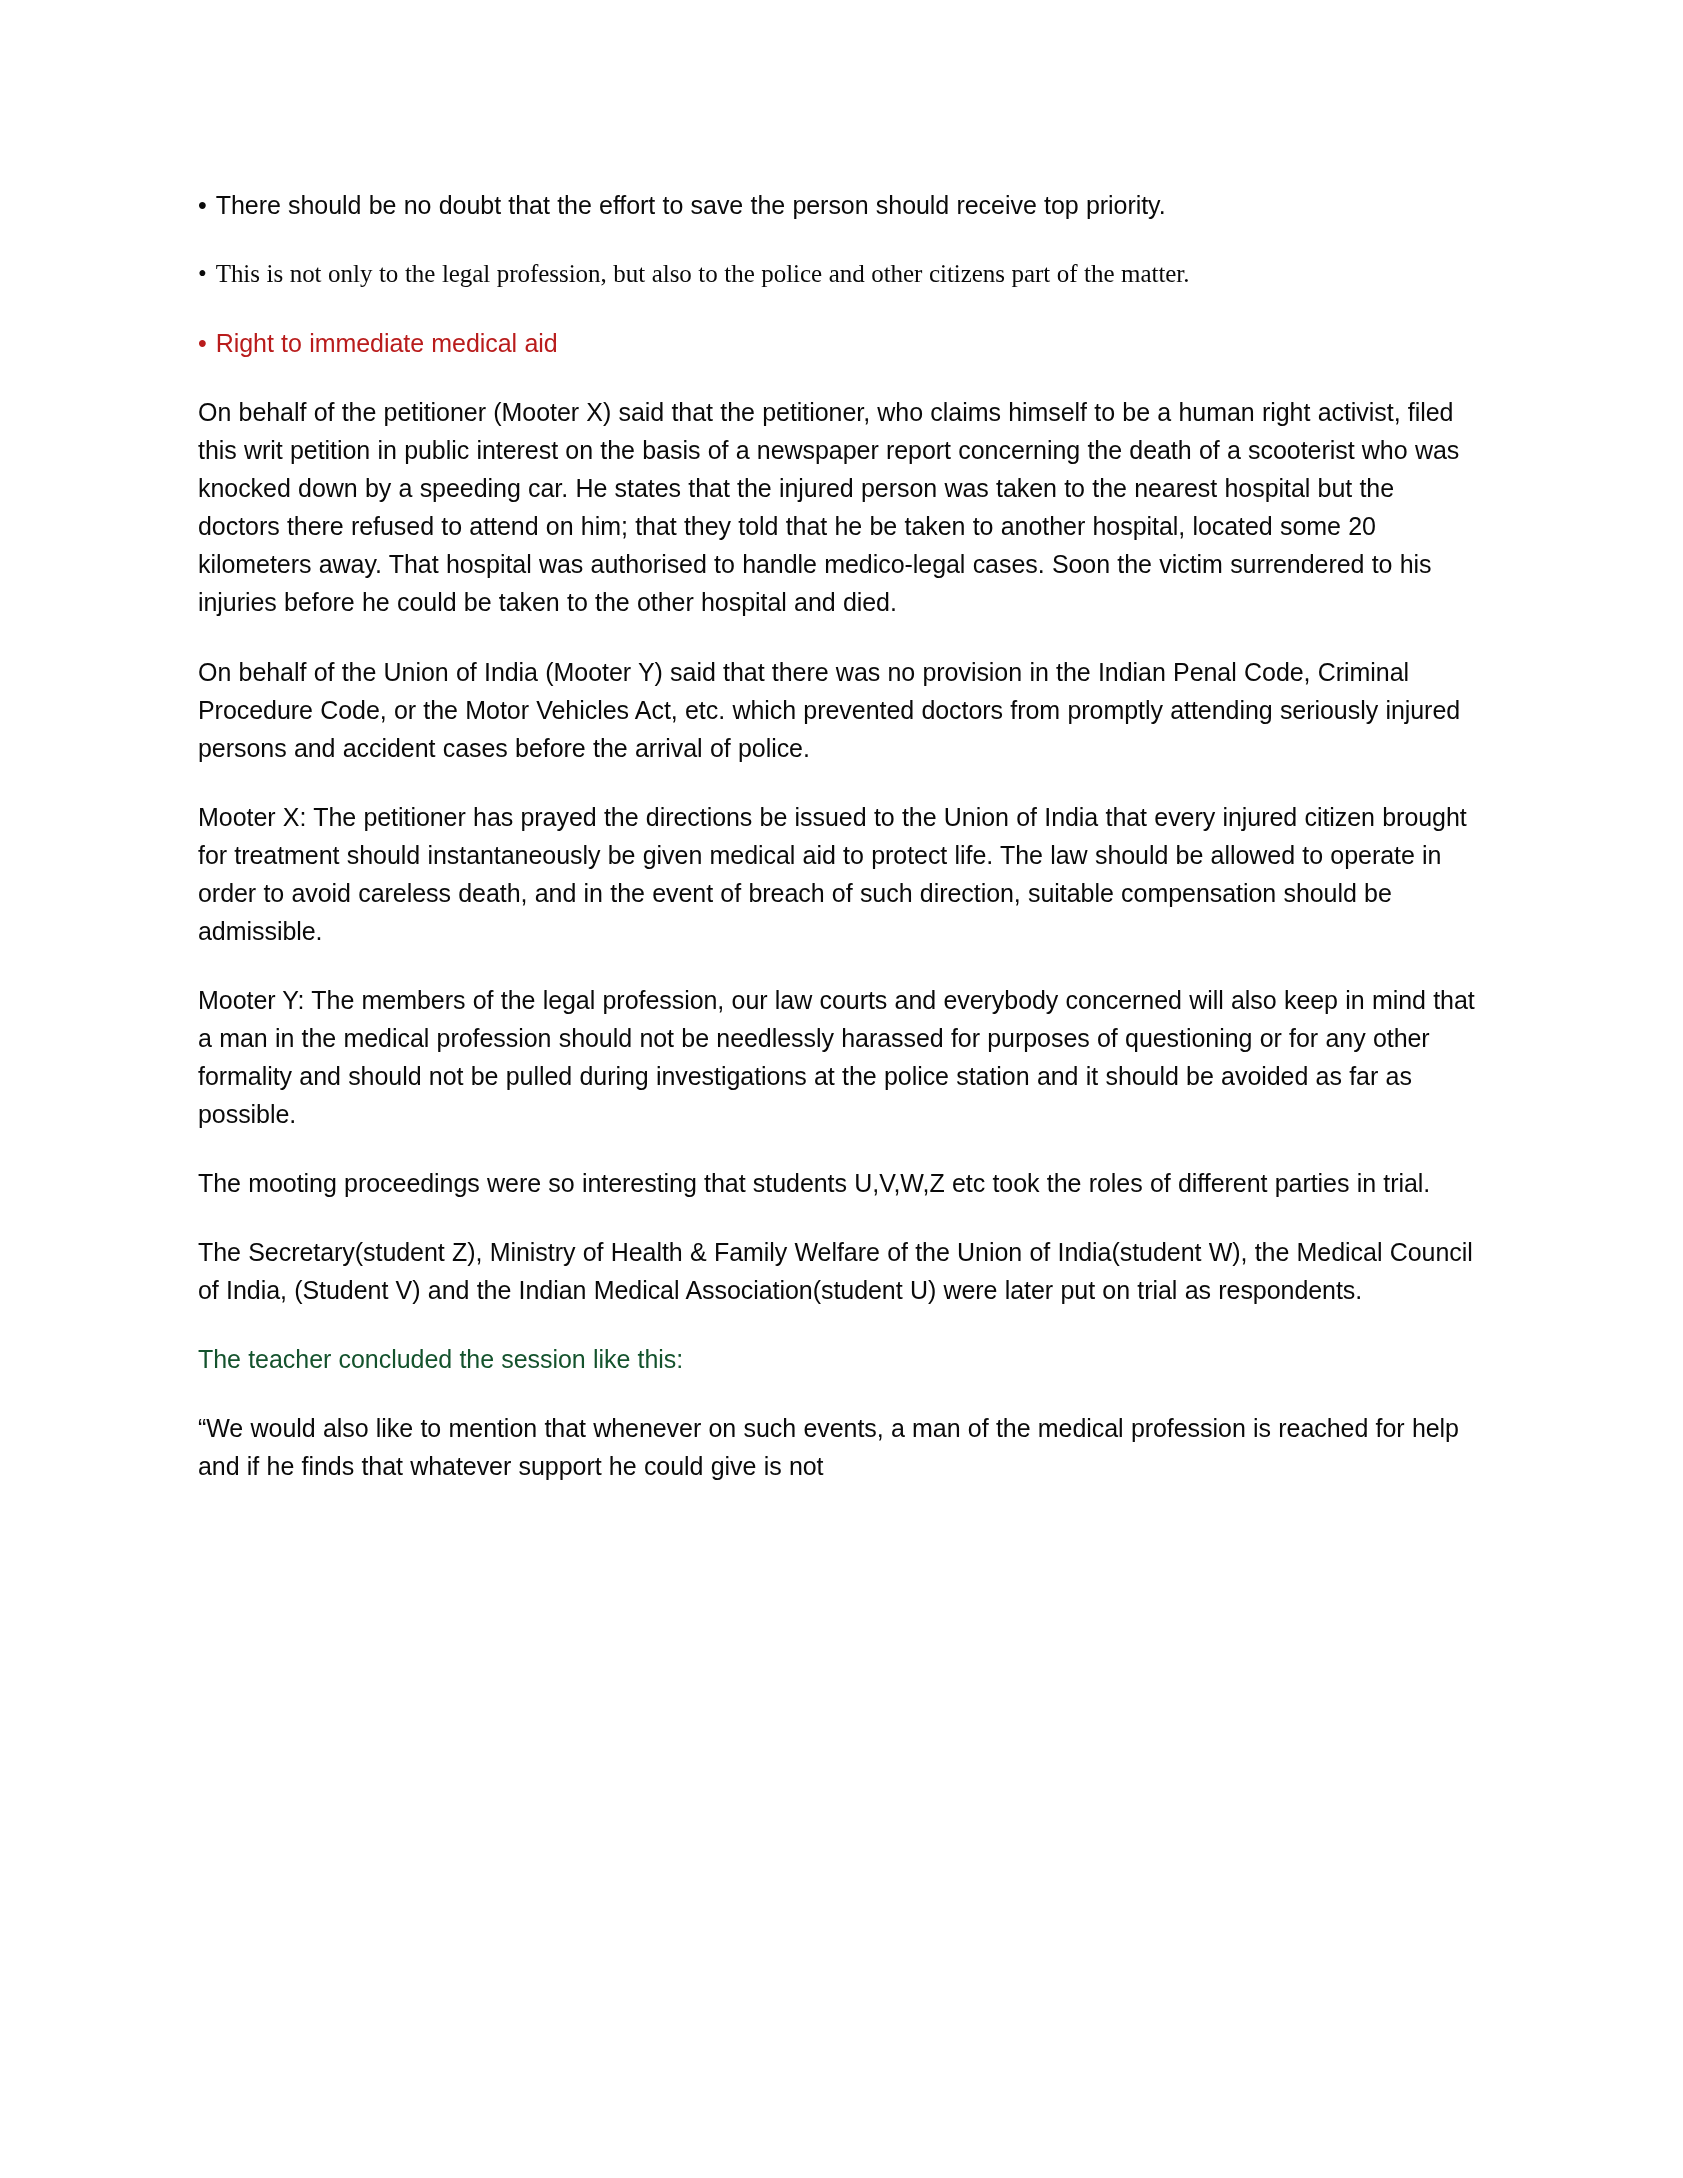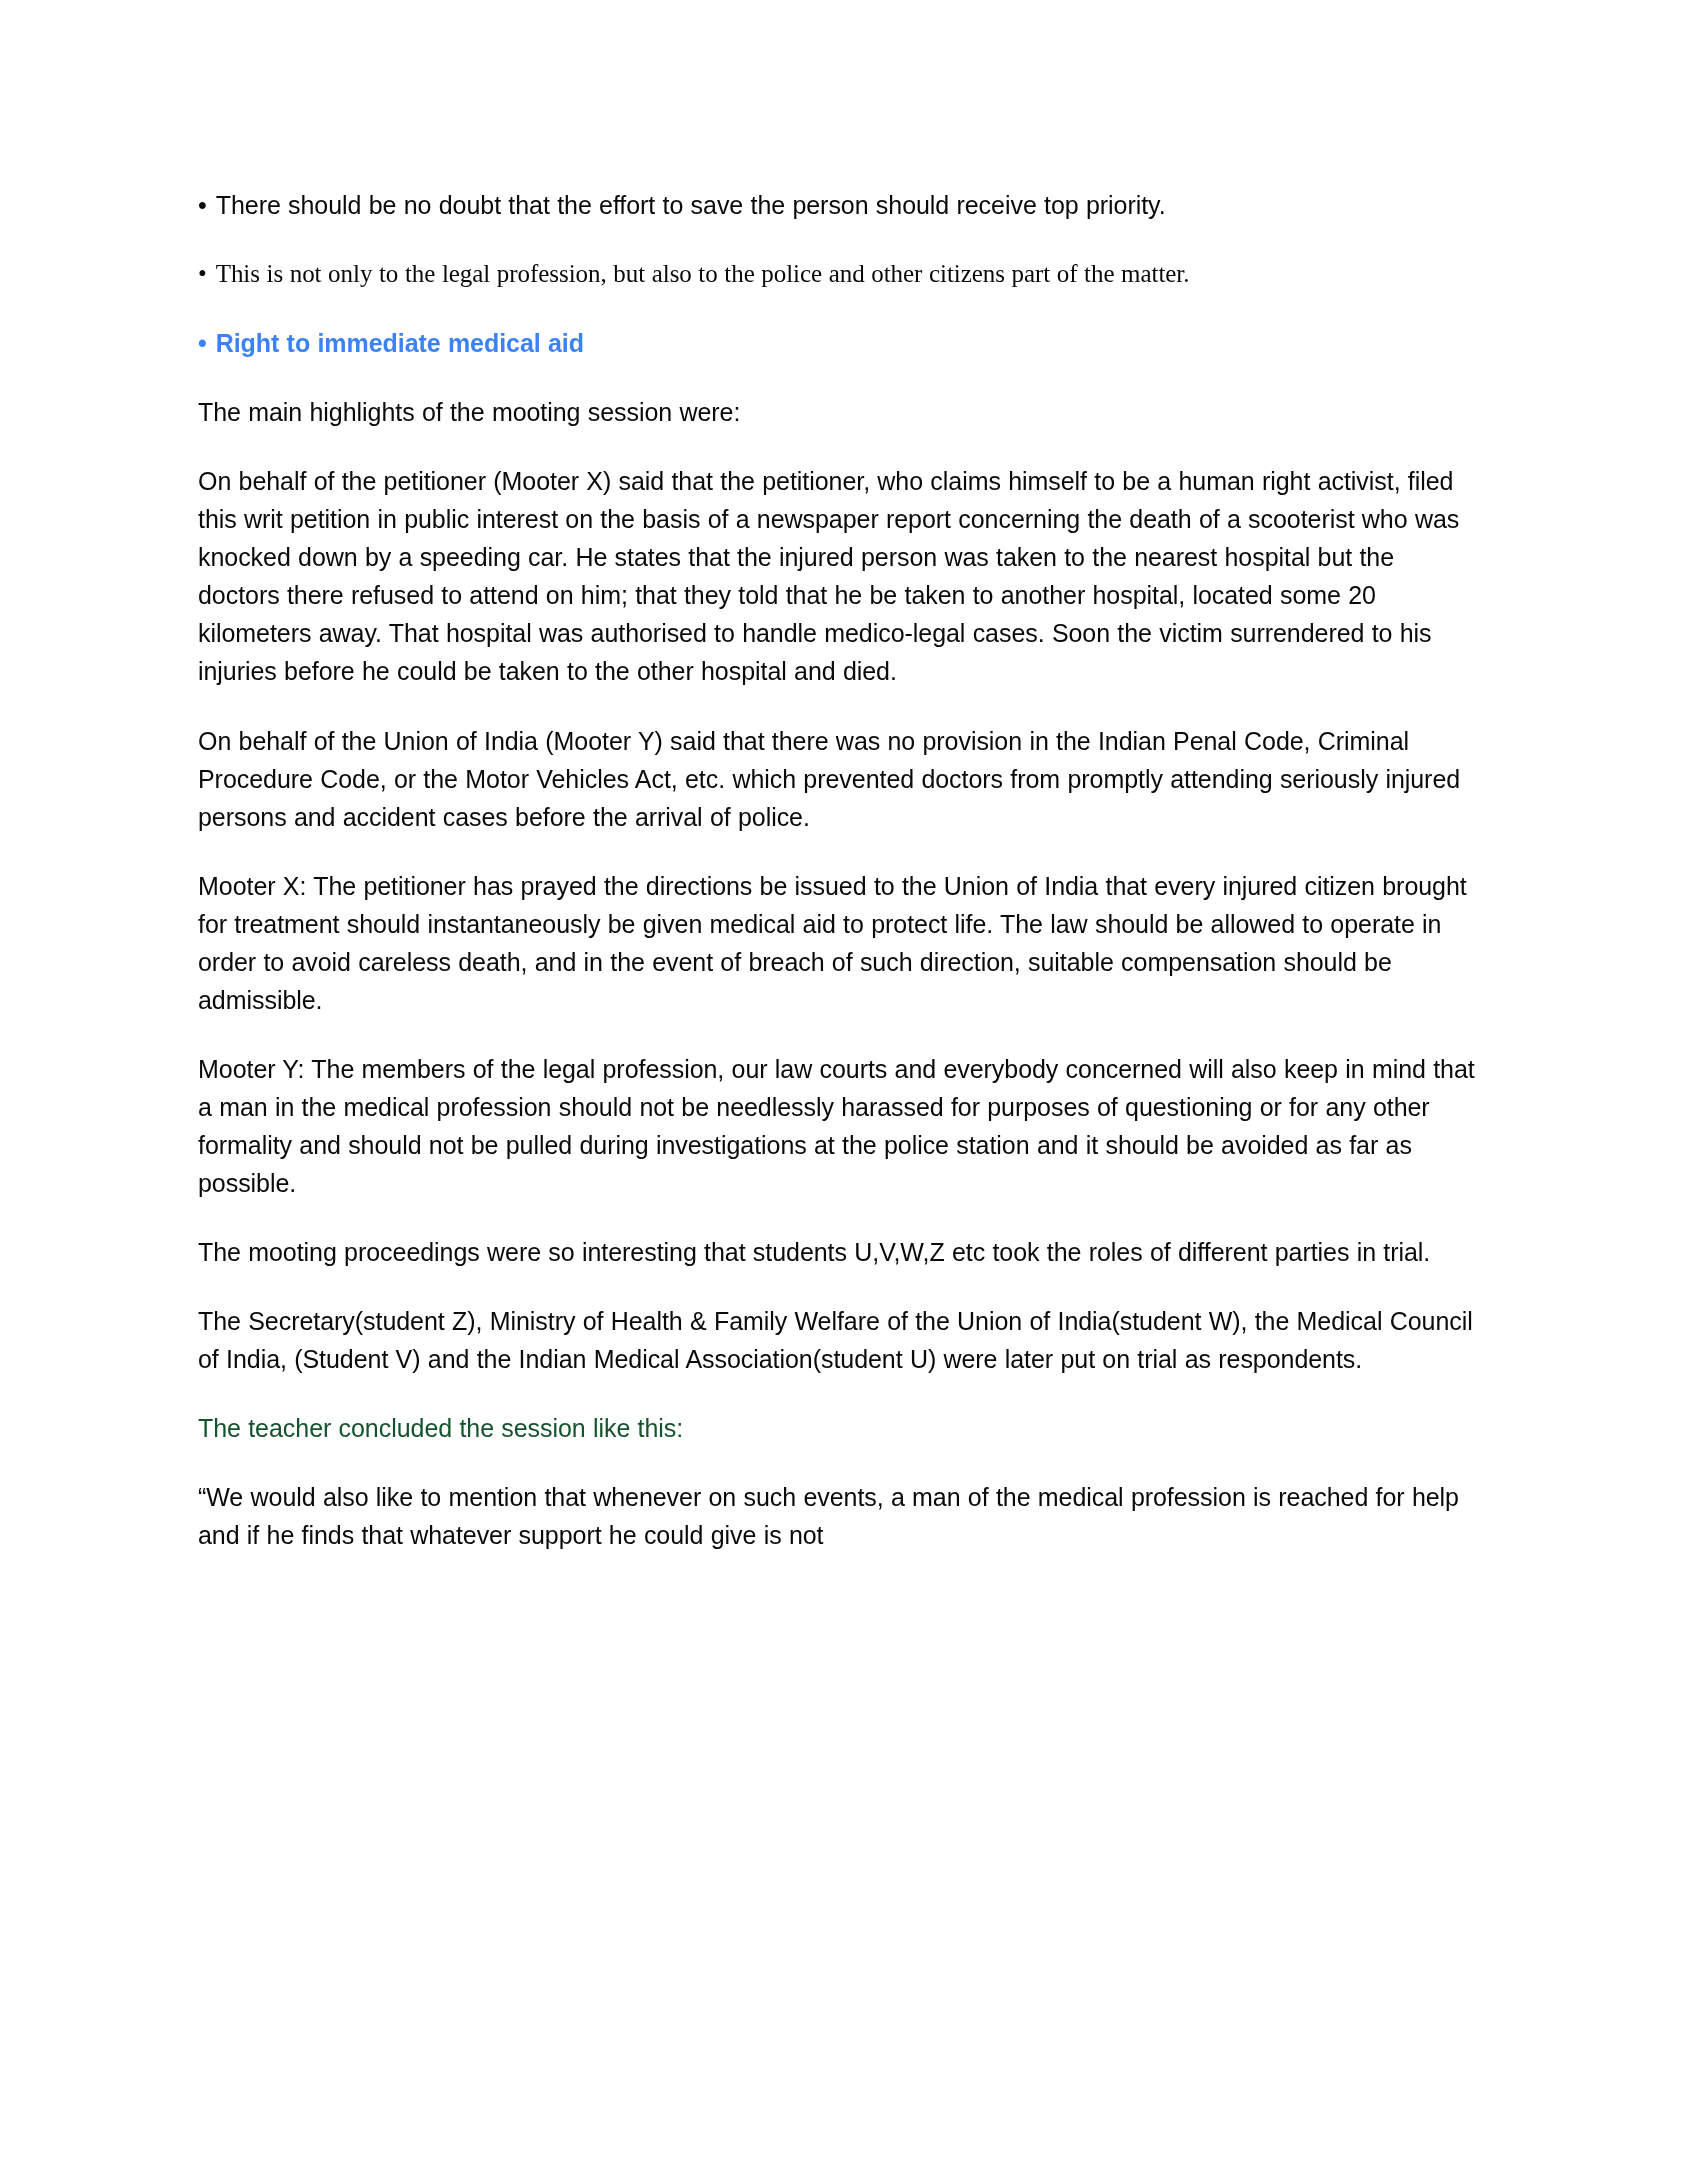--- a/index.html
+++ b/index.html
@@ -51,22 +51,21 @@
     width: 9px;
   }
 </style>
 </head>
 <body>
 
 <div class="page" style="background: rgb(255, 255, 255);">
   <div class="content" id="doc-body">
   <p class="para bullet" id="bullet-top-priority" style="color: rgb(10, 10, 10);"><span class="bullet-glyph">•</span><span class="bullet-indent"></span><span class="txt">There should be no doubt that the effort to save the person should receive top priority.</span></p>
       <p class="para bullet" id="bullet-legal-profession" style="color: rgb(10, 10, 10); font-family: Liberation Serif, serif;"><span class="bullet-glyph">•</span><span class="bullet-indent"></span><span class="txt">This is not only to the legal profession, but also to the police and other citizens part of the matter.</span></p>
-      <p class="para bullet" id="bullet-immediate-medical-aid" style="color: #3b82f6; font-weight: bold;"><span class="bullet-glyph">•</span><span class="bullet-indent"></span><span class="txt">Right to immediate medical aid</span></p>
-      <p class="para" id="para-main-highlights" style="color: rgb(10, 10, 10);"><span class="txt">The main highlights of the mooting session were:</span></p>
+      <p class="para bullet" id="bullet-immediate-medical-aid" style="color: #b91c1c;"><span class="bullet-glyph">•</span><span class="bullet-indent"></span><span class="txt">Right to immediate medical aid</span></p>
       <p class="para" id="para-mooter-x-petitioner" style="color: rgb(10, 10, 10);"><span class="txt">On behalf of the petitioner (Mooter X) said that the petitioner, who claims himself to be a human right activist, filed this writ petition in public interest on the basis of a newspaper report concerning the death of a scooterist who was knocked down by a speeding car. He states that the injured person was taken to the nearest hospital but the doctors there refused to attend on him; that they told that he be taken to another hospital, located some 20 kilometers away. That hospital was authorised to handle medico-legal cases. Soon the victim surrendered to his injuries before he could be taken to the other hospital and died.</span></p>
       <p class="para" id="para-mooter-y-union" style="color: rgb(10, 10, 10); margin-top: 32px;"><span class="txt">On behalf of the Union of India (Mooter Y) said that there was no provision in the Indian Penal Code, Criminal Procedure Code, or the Motor Vehicles Act, etc. which prevented doctors from promptly attending seriously injured persons and accident cases before the arrival of police.</span></p>
       <p class="para" id="para-mooter-x-prayer" style="color: rgb(10, 10, 10);"><span class="txt">Mooter X: The petitioner has prayed the directions be issued to the Union of India that every injured citizen brought for treatment should instantaneously be given medical aid to protect life. The law should be allowed to operate in order to avoid careless death, and in the event of breach of such direction, suitable compensation should be admissible.</span></p>
       <p class="para" id="para-mooter-y-members" style="color: rgb(10, 10, 10);"><span class="txt">Mooter Y: The members of the legal profession, our law courts and everybody concerned will also keep in mind that a man in the medical profession should not be needlessly harassed for purposes of questioning or for any other formality and should not be pulled during investigations at the police station and it should be avoided as far as possible.</span></p>
       <p class="para" id="para-mooting-proceedings" style="color: rgb(10, 10, 10);"><span class="txt">The mooting proceedings were so interesting that students U,V,W,Z etc took the roles of different parties in trial.</span></p>
       <p class="para" id="para-secretary-respondents" style="color: rgb(10, 10, 10);"><span class="txt">The Secretary(student Z), Ministry of Health &amp; Family Welfare of the Union of India(student W), the Medical Council of India, (Student V) and the Indian Medical Association(student U) were later put on trial as respondents.</span></p>
       <p class="para" id="para-teacher-concluded" style="color: #14532d;"><span class="txt">The teacher concluded the session like this:</span></p>
       <p class="para" id="para-closing-quote" style="color: rgb(10, 10, 10);"><span class="txt">“We would also like to mention that whenever on such events, a man of the medical profession is reached for help and if he finds that whatever support he could give is not</span></p>
     </div>
 </div>

